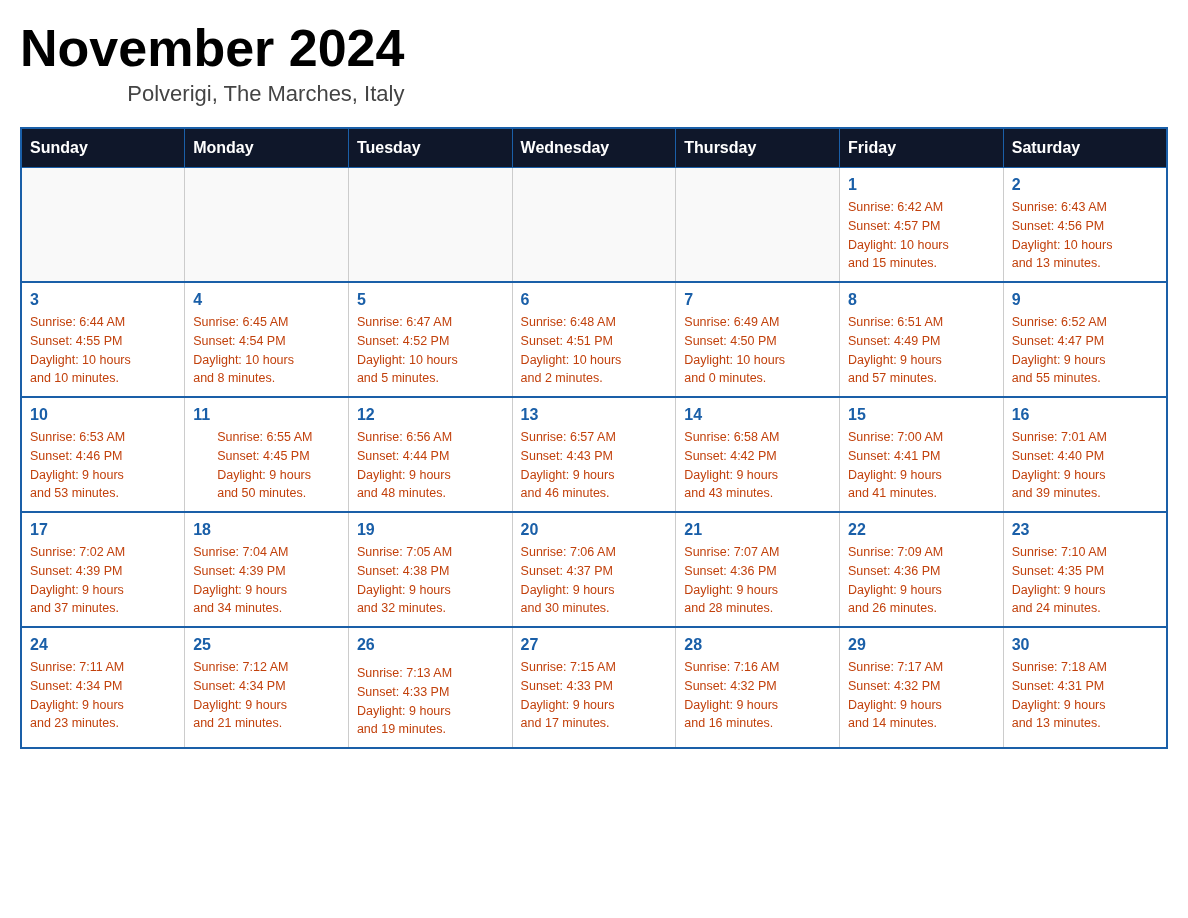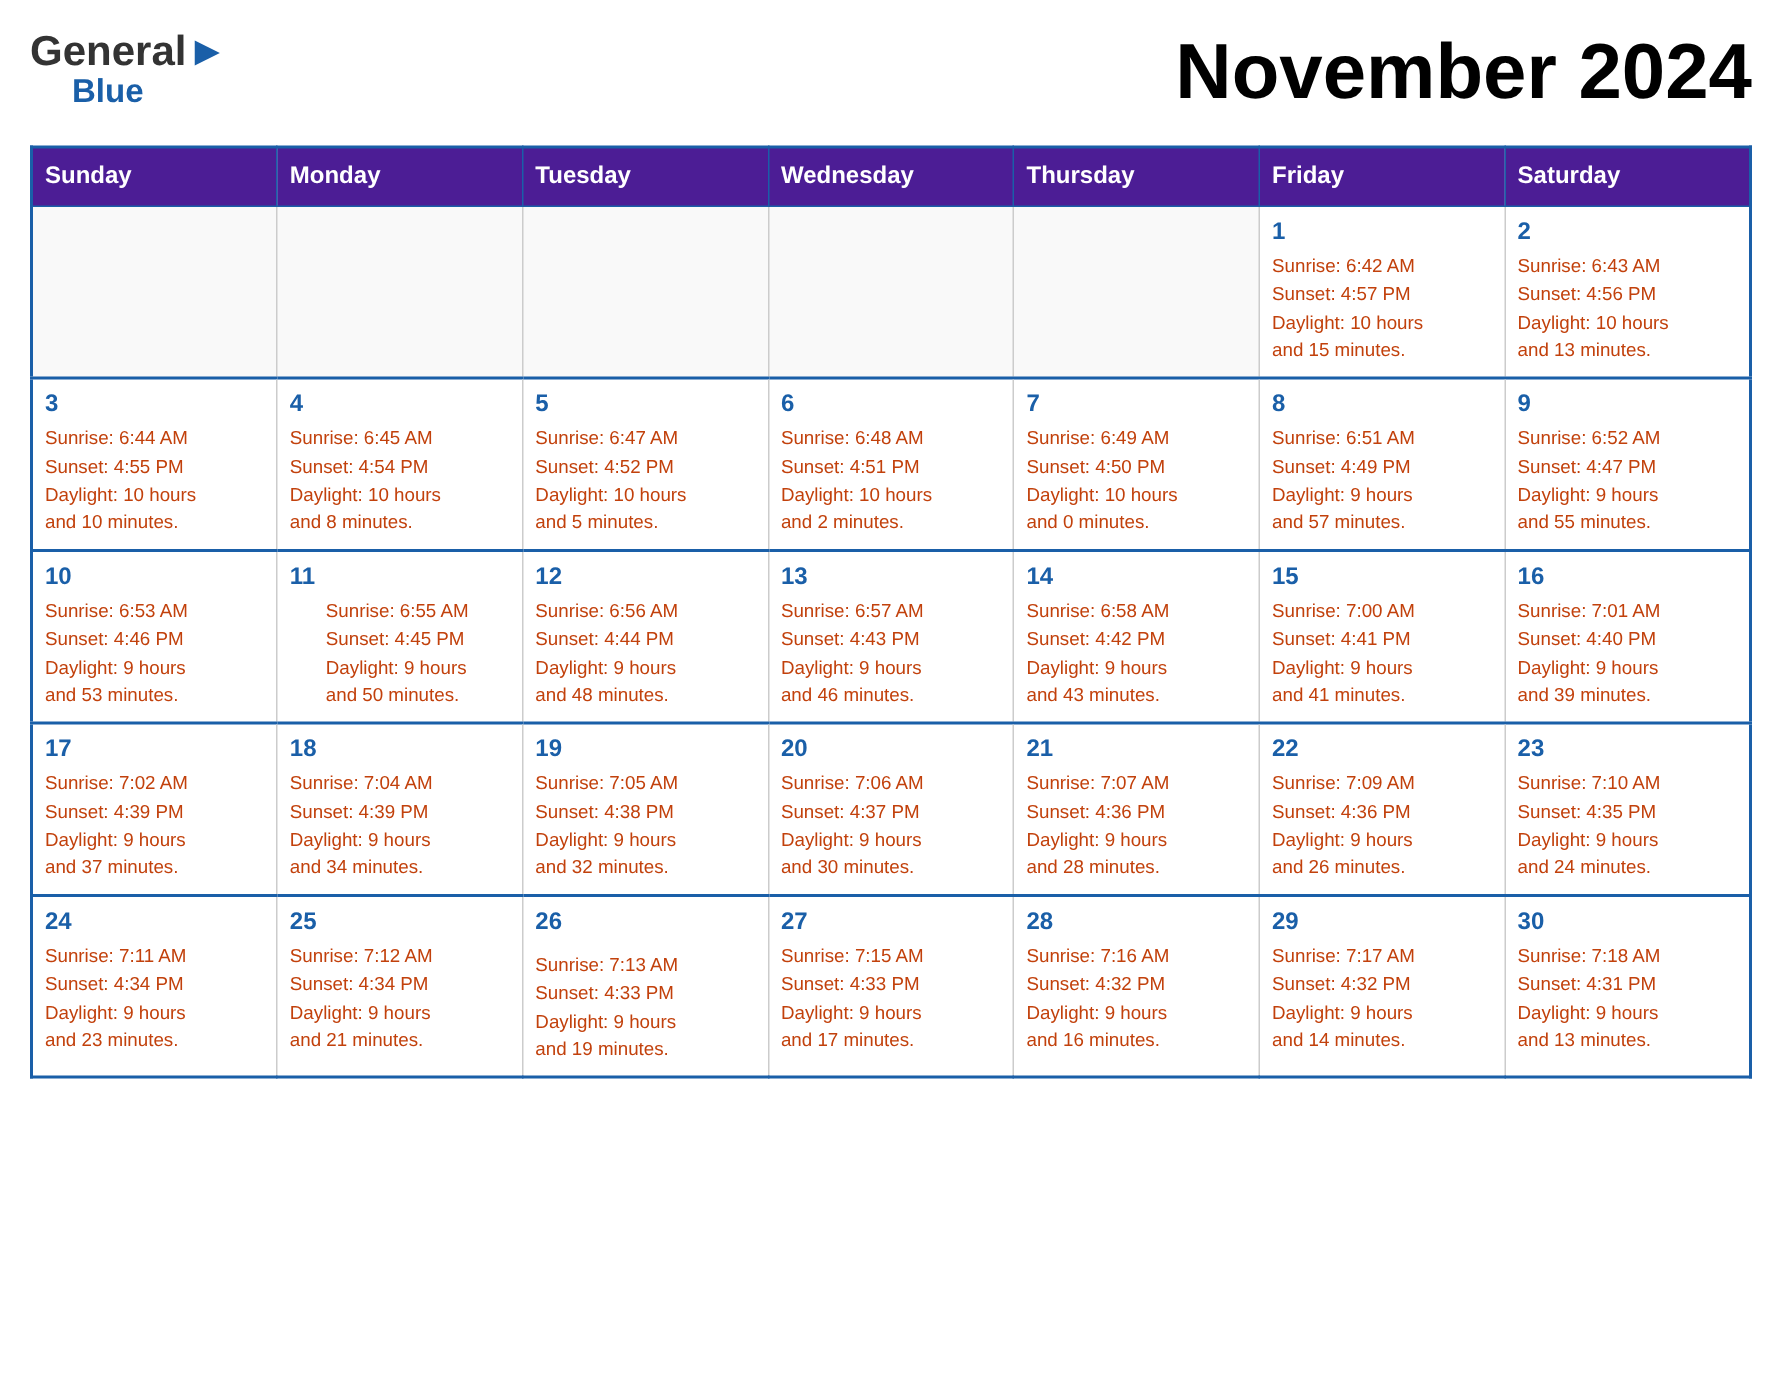--- a/index.html
+++ b/index.html
@@ -49,21 +49,21 @@
       font-size: 22px;
       color: #444;
       margin-top: 4px;
     }
     .calendar {
       width: 100%;
       border-collapse: collapse;
       border: 2px solid #1a5fa8;
     }
     .calendar th {
-      background-color: #4c1d95;
+      background-color: #0f172a;
       color: #fff;
       font-size: 16px;
       font-weight: bold;
       padding: 10px 8px;
       text-align: left;
       border: 1px solid #1a5fa8;
     }
     .calendar td {
       vertical-align: top;
       padding: 8px;
@@ -89,28 +89,23 @@
       background: #f9f9f9;
     }
     .row-divider td {
       border-top: 2px solid #1a5fa8;
     }
   </style>
 </head>
 <body>
 
 <div class="header">
-  <div class="logo">
-    <div style="display:flex; align-items:center;">
-      <span class="logo-general">General<span class="blue-text">►</span></span>
-    </div>
-    <span class="logo-blue">Blue</span>
-  </div>
   <div class="title-section">
     <div class="month-title">November 2024</div>
+    <div class="location">Polverigi, The Marches, Italy</div>
   </div>
 </div>
 
 <table class="calendar">
   <thead>
     <tr>
     <th>Sunday</th>
         <th>Monday</th>
         <th>Tuesday</th>
         <th>Wednesday</th>

